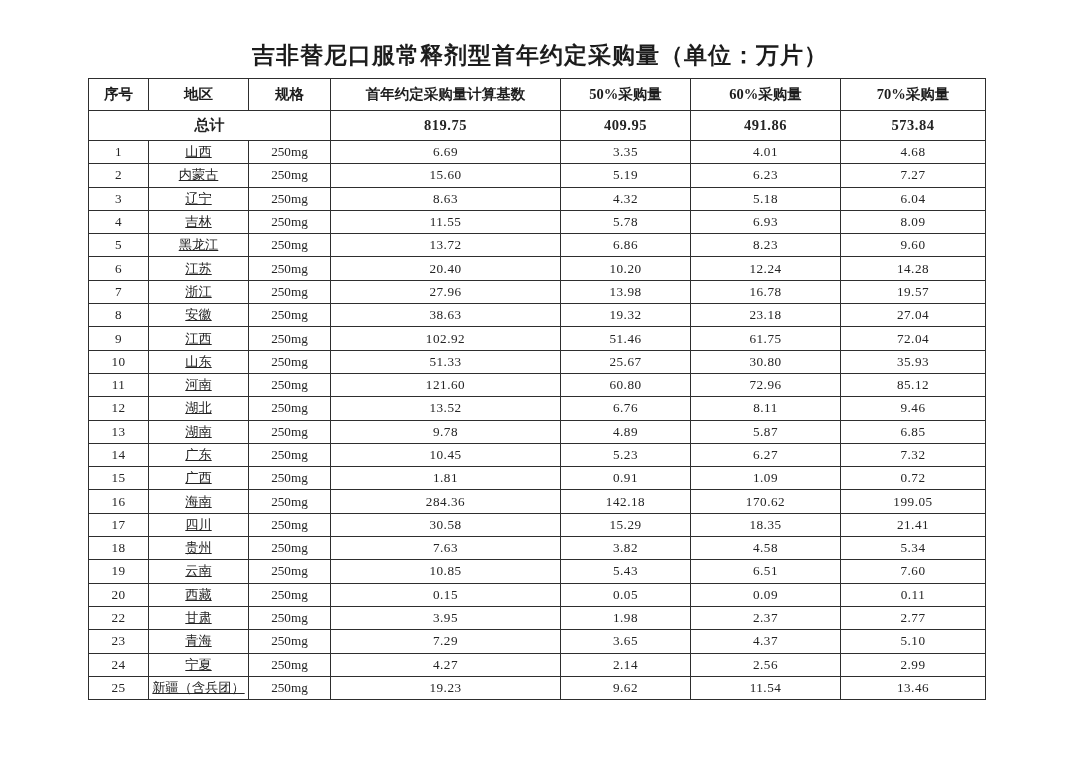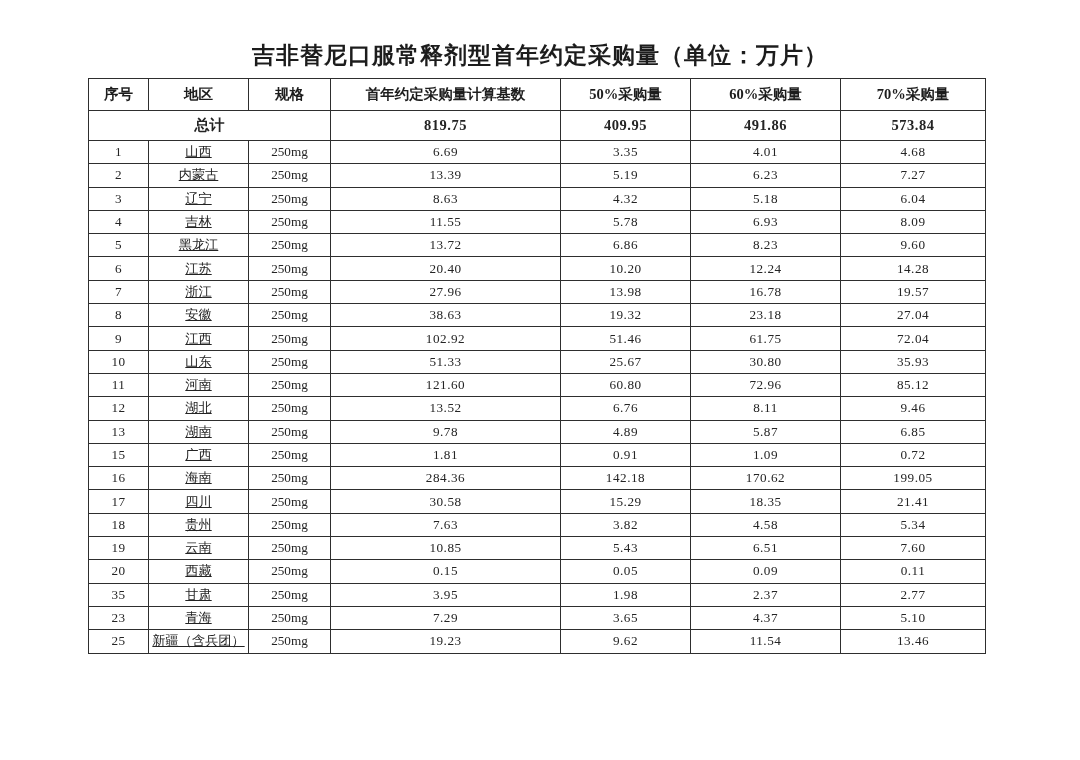--- a/index.html
+++ b/index.html
@@ -117,21 +117,21 @@
           <td>250mg</td>
           <td class="num">6.69</td>
           <td class="num">3.35</td>
           <td class="num">4.01</td>
           <td class="num">4.68</td>
         </tr>
         <tr class="data-row">
           <td class="num">2</td>
           <td class="region-cell">内蒙古</td>
           <td>250mg</td>
-          <td class="num">13.39</td>
+          <td class="num">15.60</td>
           <td class="num">5.19</td>
           <td class="num">6.23</td>
           <td class="num">7.27</td>
         </tr>
         <tr class="data-row">
           <td class="num">3</td>
           <td class="region-cell">辽宁</td>
           <td>250mg</td>
           <td class="num">8.63</td>
           <td class="num">4.32</td>
@@ -222,20 +222,29 @@
         <tr class="data-row">
           <td class="num">13</td>
           <td class="region-cell">湖南</td>
           <td>250mg</td>
           <td class="num">9.78</td>
           <td class="num">4.89</td>
           <td class="num">5.87</td>
           <td class="num">6.85</td>
         </tr>
         <tr class="data-row">
+          <td class="num">14</td>
+          <td class="region-cell">广东</td>
+          <td>250mg</td>
+          <td class="num">10.45</td>
+          <td class="num">5.23</td>
+          <td class="num">6.27</td>
+          <td class="num">7.32</td>
+        </tr>
+        <tr class="data-row">
           <td class="num">15</td>
           <td class="region-cell">广西</td>
           <td>250mg</td>
           <td class="num">1.81</td>
           <td class="num">0.91</td>
           <td class="num">1.09</td>
           <td class="num">0.72</td>
         </tr>
         <tr class="data-row">
           <td class="num">16</td>
@@ -276,38 +285,47 @@
         <tr class="data-row">
           <td class="num">20</td>
           <td class="region-cell">西藏</td>
           <td>250mg</td>
           <td class="num">0.15</td>
           <td class="num">0.05</td>
           <td class="num">0.09</td>
           <td class="num">0.11</td>
         </tr>
         <tr class="data-row">
-          <td class="num">35</td>
+          <td class="num">22</td>
           <td class="region-cell">甘肃</td>
           <td>250mg</td>
           <td class="num">3.95</td>
           <td class="num">1.98</td>
           <td class="num">2.37</td>
           <td class="num">2.77</td>
         </tr>
         <tr class="data-row">
           <td class="num">23</td>
           <td class="region-cell">青海</td>
           <td>250mg</td>
           <td class="num">7.29</td>
           <td class="num">3.65</td>
           <td class="num">4.37</td>
           <td class="num">5.10</td>
         </tr>
         <tr class="data-row">
+          <td class="num">24</td>
+          <td class="region-cell">宁夏</td>
+          <td>250mg</td>
+          <td class="num">4.27</td>
+          <td class="num">2.14</td>
+          <td class="num">2.56</td>
+          <td class="num">2.99</td>
+        </tr>
+        <tr class="data-row">
           <td class="num">25</td>
           <td class="region-cell">新疆（含兵团）</td>
           <td>250mg</td>
           <td class="num">19.23</td>
           <td class="num">9.62</td>
           <td class="num">11.54</td>
           <td class="num">13.46</td>
         </tr>
       </tbody>
   </table>

